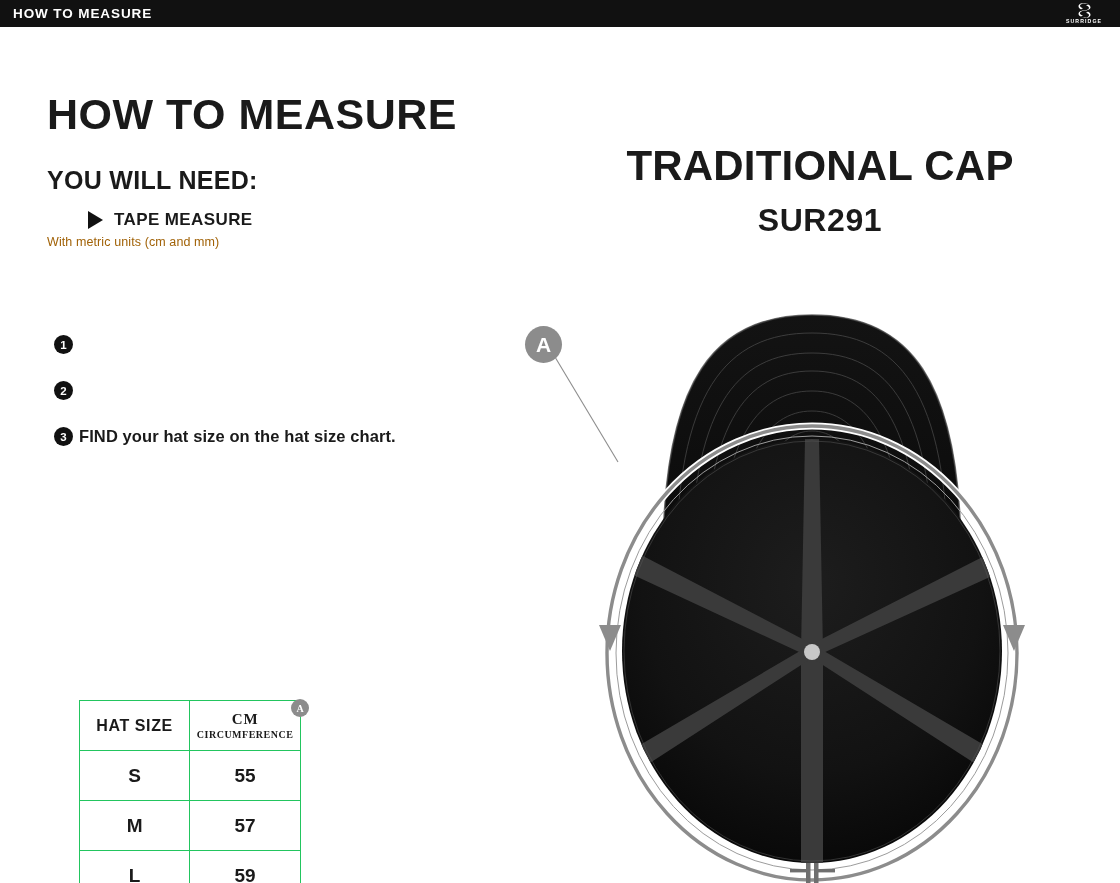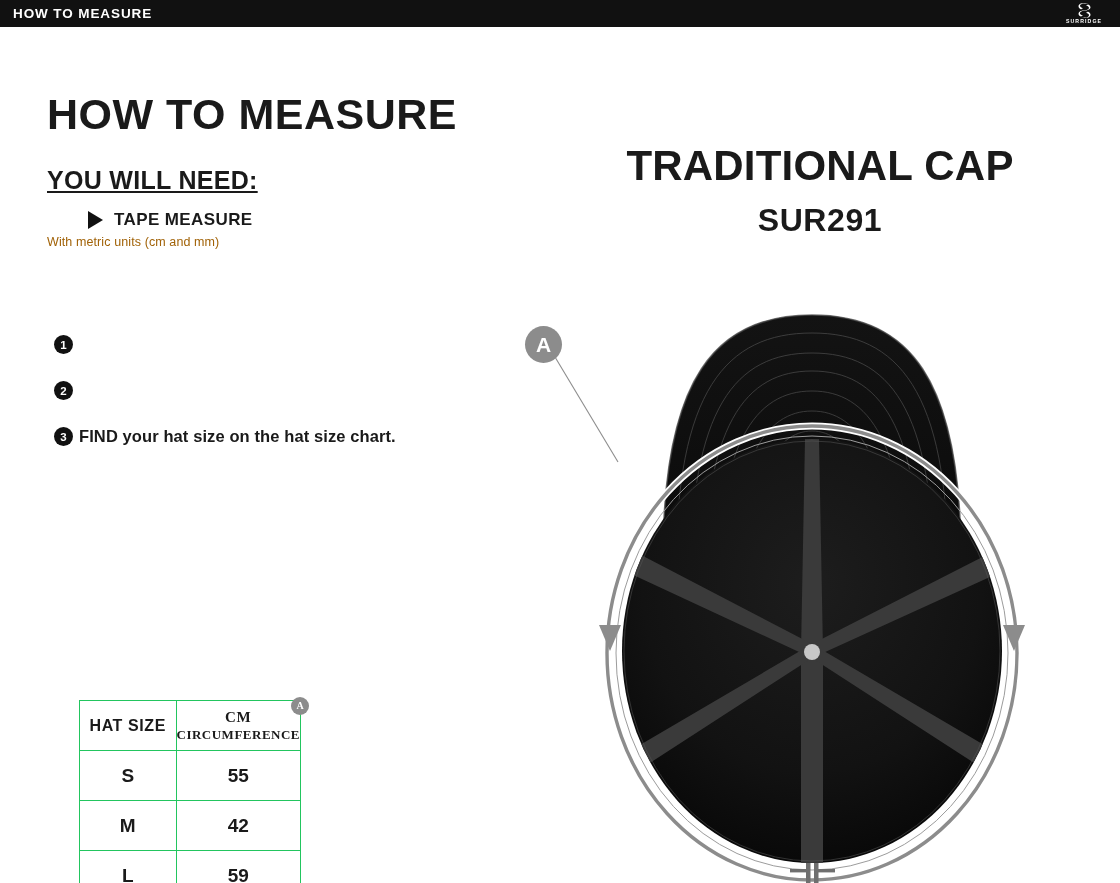--- a/index.html
+++ b/index.html
@@ -55,21 +55,20 @@
     font-size: 43px; font-weight: bold;
     letter-spacing: 0.5px;
     line-height: 1;
     color: #1a1a1a;
   }
   .need-title {
     position: absolute; left: 47px; top: 118px;
     font-size: 25px; font-weight: bold;
     letter-spacing: 0.3px;
     color: #1a1a1a;
-    text-decoration: underline;
   }
 
   .tool-row {
     position: absolute; left: 48px; top: 183px;
     display: flex; align-items: center; padding-left: 40px;
   }
   .tri-icon {
     width: 0; height: 0;
     border-left: 15px solid #111111;
     border-top: 9px solid transparent;
@@ -126,21 +125,21 @@
     padding: 0;
     height: 50px;
     vertical-align: middle;
     margin-top: 47px;
   }
   .size-table th { font-weight: bold; }
   .col-a { width: 111px; }
   .col-b { width: 111px; font-family: Liberation Serif, serif; }
   .th-hatsize { font-size: 16px; letter-spacing: 0.6px; }
   .th-cm-main { font-size: 15px; font-weight: bold; letter-spacing: 0.8px; display:block; }
-  .th-cm-sub { font-size: 13px; font-weight: bold; letter-spacing: 0.5px; display:block; margin-top:1px; }
+  .th-cm-sub { font-size: 10px; font-weight: bold; letter-spacing: 0.5px; display:block; margin-top:1px; }
   .cell-val { font-size: 19px; font-weight: bold; }
   .th-cm-wrap { position: relative; }
   .badge-a-small {
     position: absolute; right: -9px; top: -12px;
     width: 18px; height: 18px; border-radius: 50%;
     background: #8c8c8c; color: #ffffff;
     font-size: 10px; font-weight: bold;
     display: flex; align-items: center; justify-content: center;
     letter-spacing: 0;
   }
@@ -232,21 +231,21 @@
             <span class="badge-a-small">A</span>
           </div>
         </th>
       </tr>
       <tr>
         <td><span class="cell-val">S</span></td>
         <td><span class="cell-val">55</span></td>
       </tr>
       <tr>
         <td><span class="cell-val">M</span></td>
-        <td><span class="cell-val">42</span></td>
+        <td><span class="cell-val">57</span></td>
       </tr>
       <tr>
         <td><span class="cell-val">L</span></td>
         <td><span class="cell-val">59</span></td>
       </tr>
     </tbody>
   </table>
 </div>
 
 <div class="right-col">

